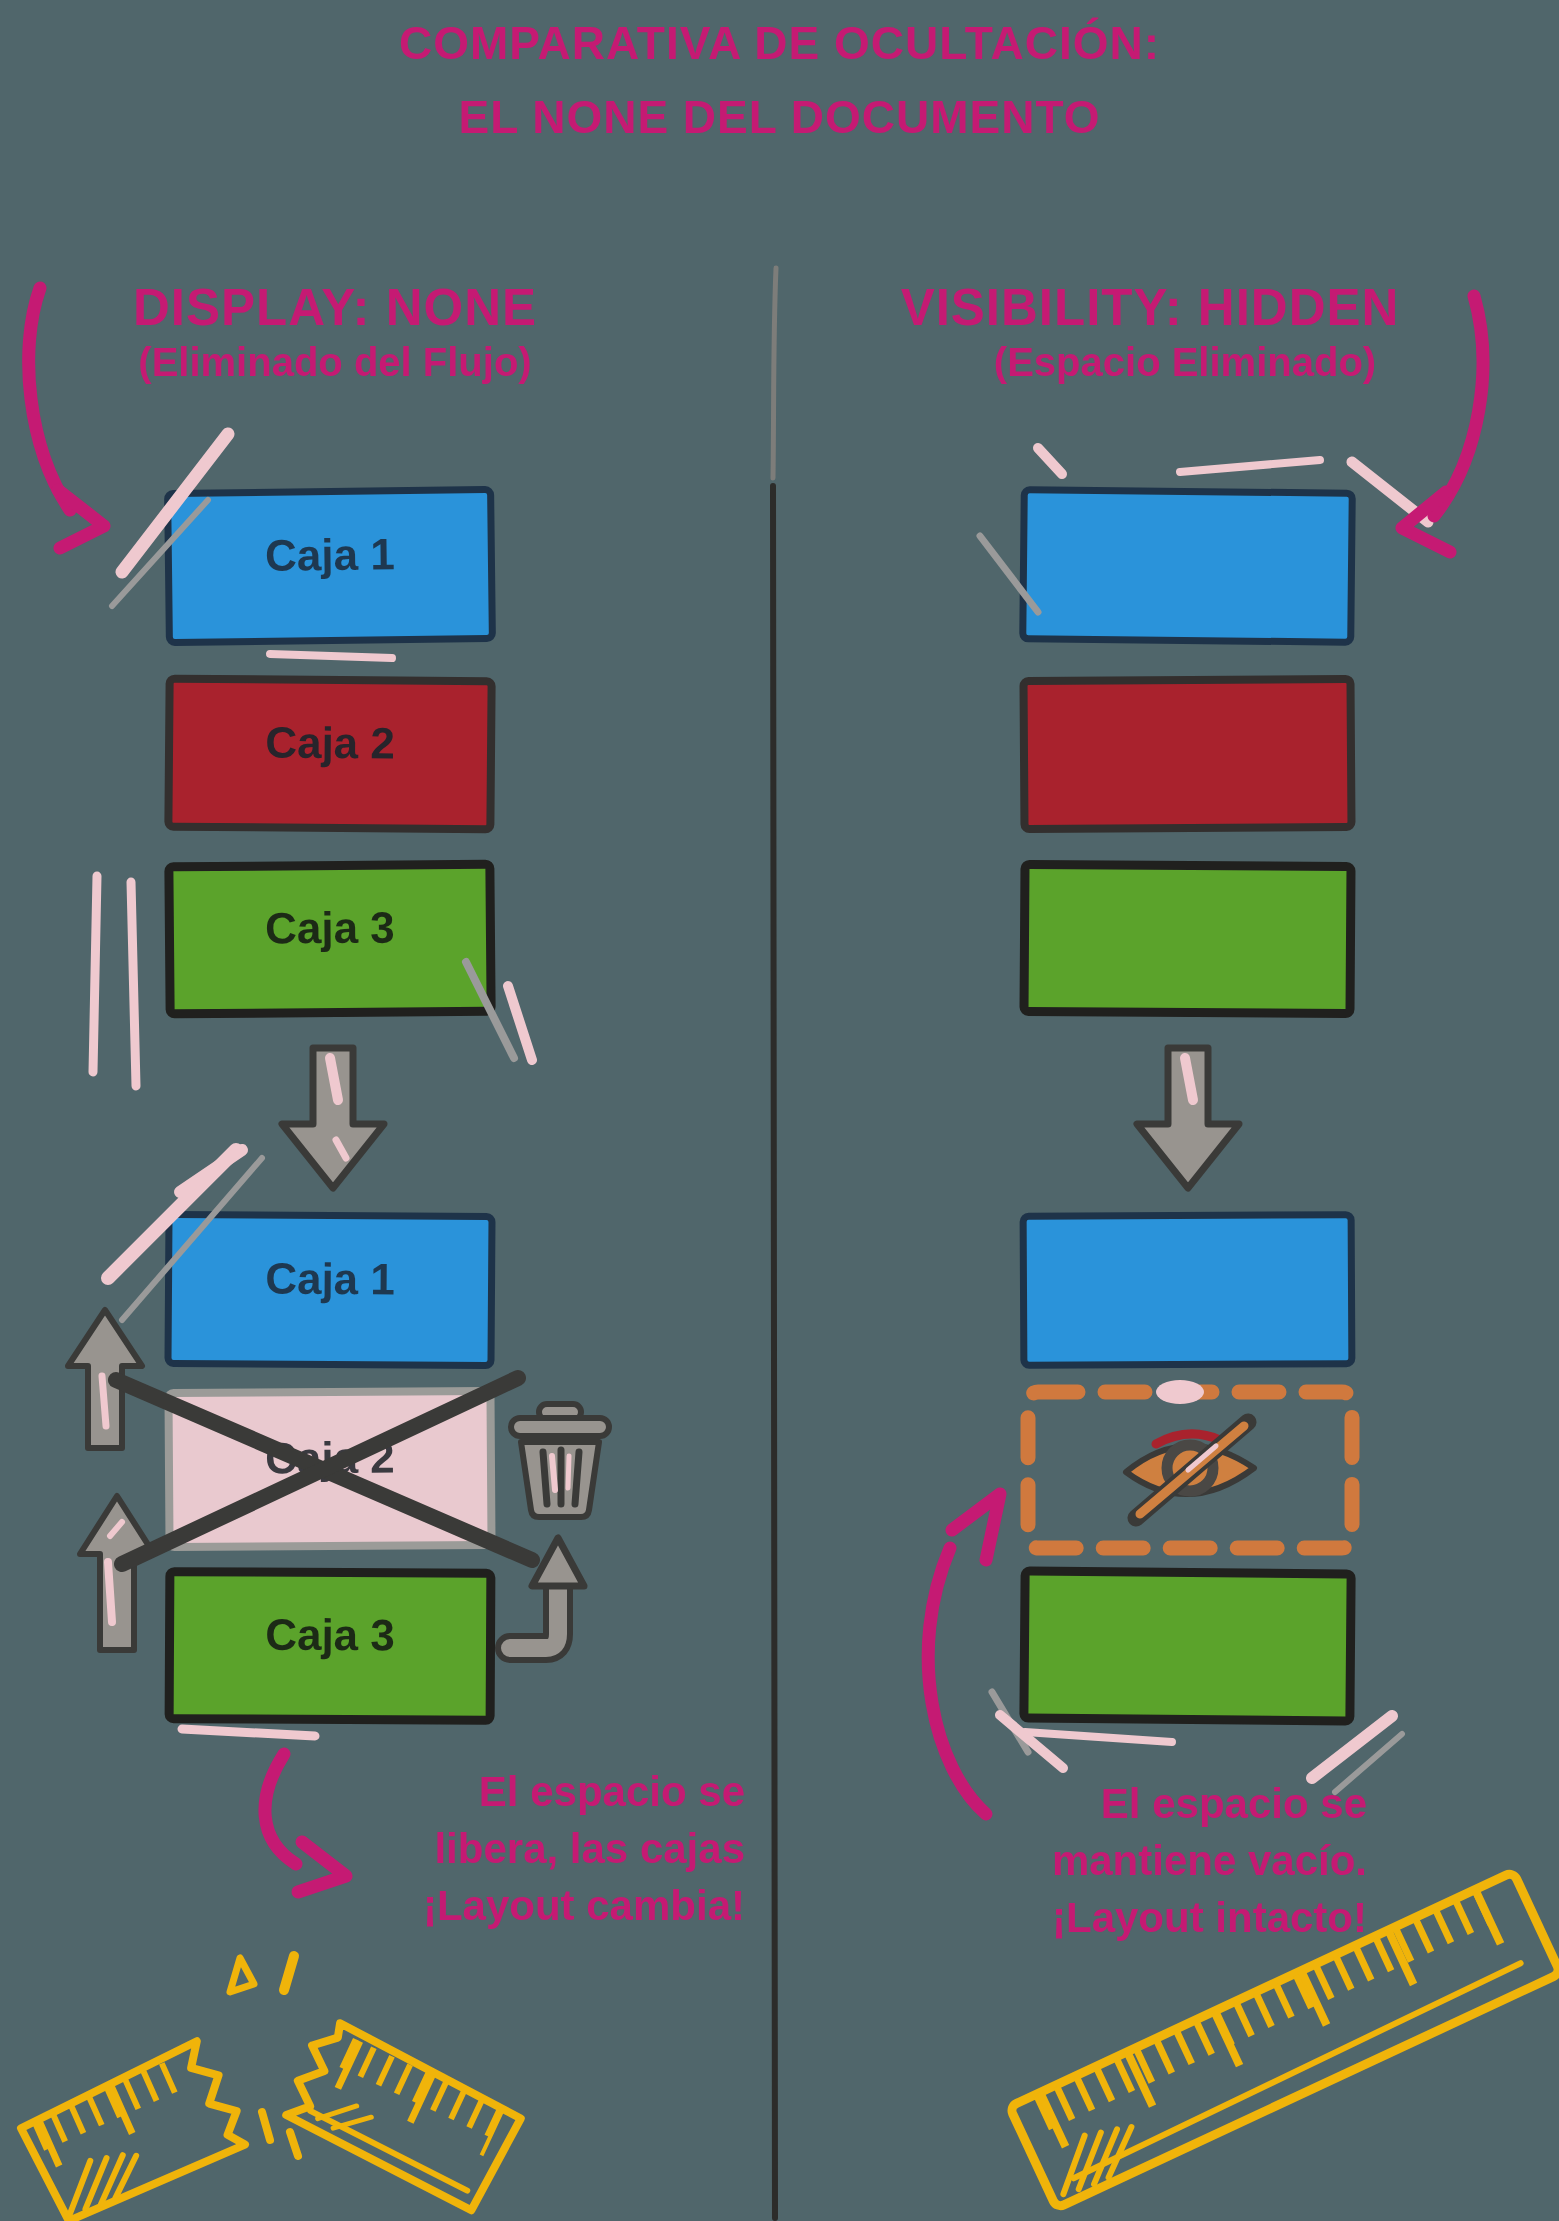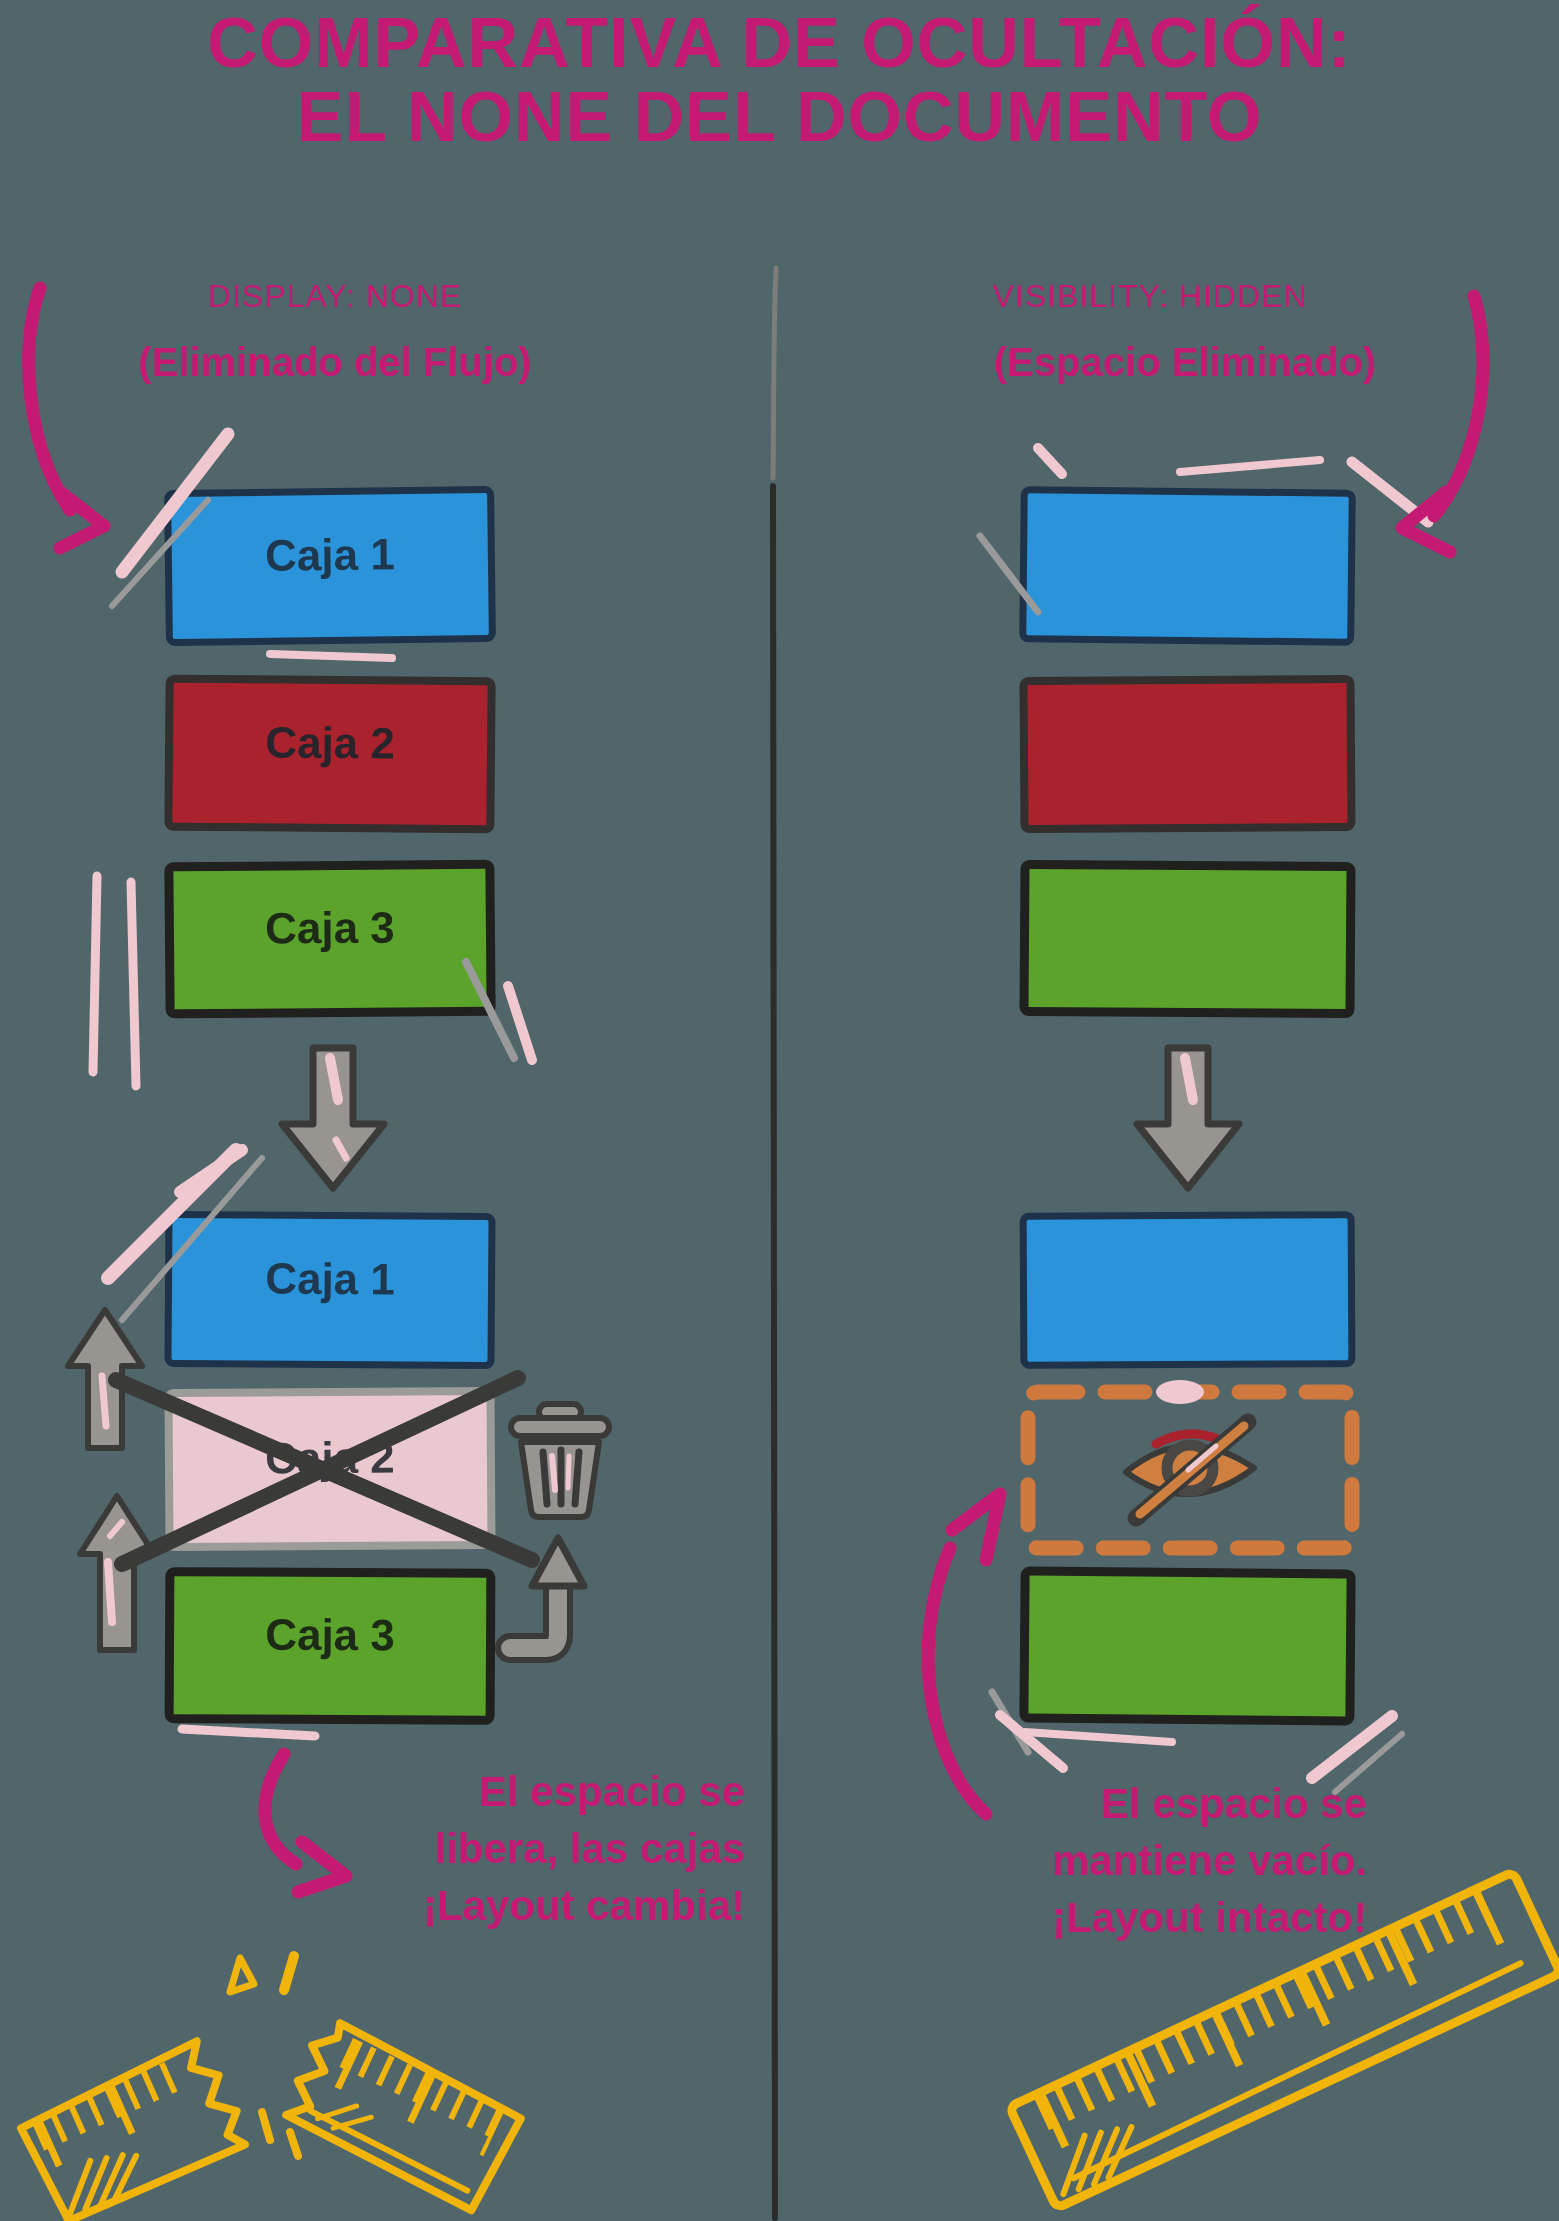--- a/index.html
+++ b/index.html
@@ -4,25 +4,25 @@
 <style>
   html,body{margin:0;padding:0;}
   .page{
     position:relative;width:1559px;height:2221px;overflow:hidden;
     background:var(--page-bg,#50666b);
     font-family:"Liberation Sans",sans-serif;
   }
   .abs{position:absolute;}
   .title{
     left:0;top:6px;width:1559px;text-align:center;
-    font-size:70px;font-weight:bold;letter-spacing:1px;line-height:74px;
+    font-size:46px;font-weight:bold;letter-spacing:1px;line-height:74px;
     color:var(--accent,#c51a73);
   }
   .col-heading{
-    width:520px;text-align:center;font-size:32px;font-weight:normal;
+    width:520px;text-align:center;font-size:51px;font-weight:bold;
     letter-spacing:1px;color:var(--accent,#c51a73);
   }
   .col-sub{
     width:520px;text-align:center;font-size:40px;font-weight:bold;
     color:var(--accent,#c51a73);
   }
   .box{
     width:330px;height:156px;border-radius:9px;box-sizing:border-box;
     display:flex;align-items:center;justify-content:center;
     font-size:44px;font-weight:bold;padding-bottom:22px;

